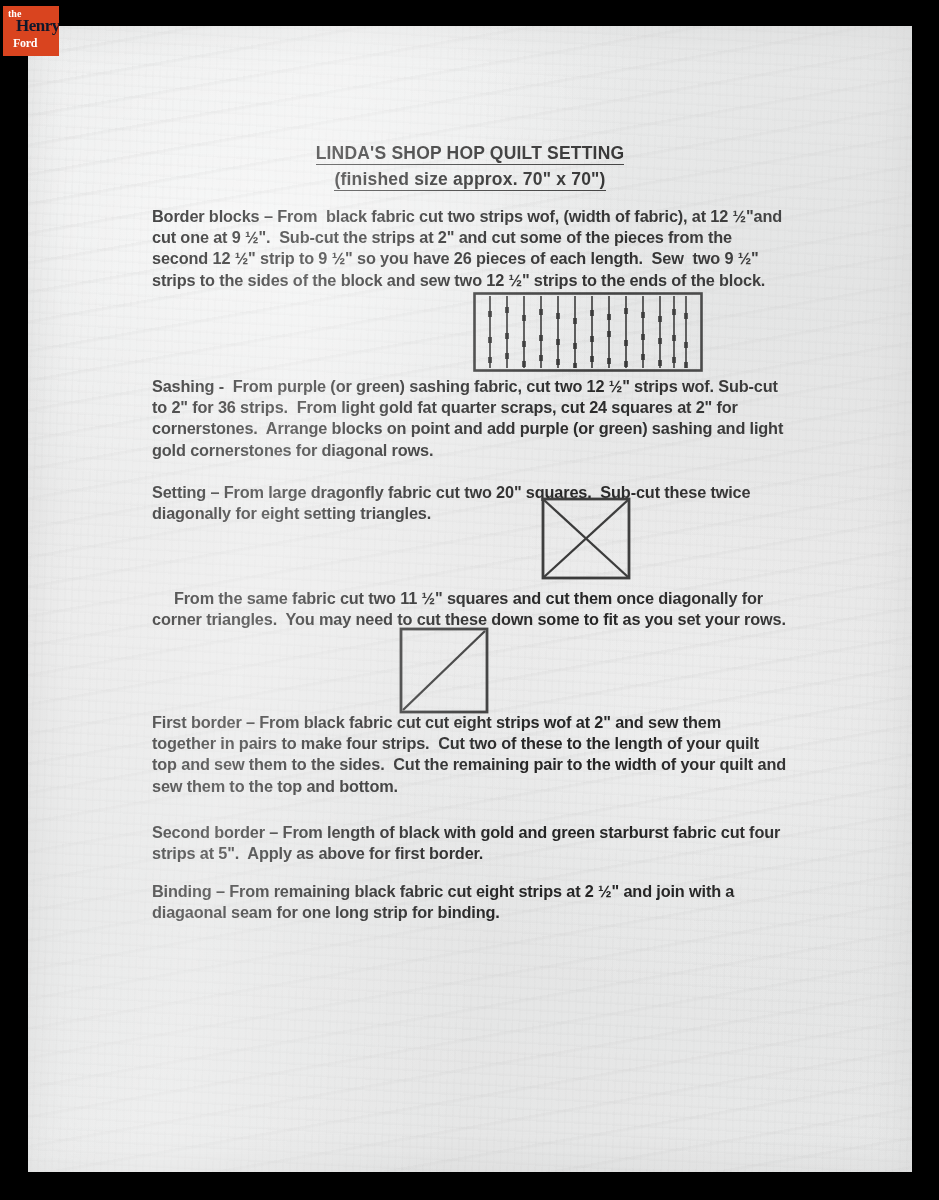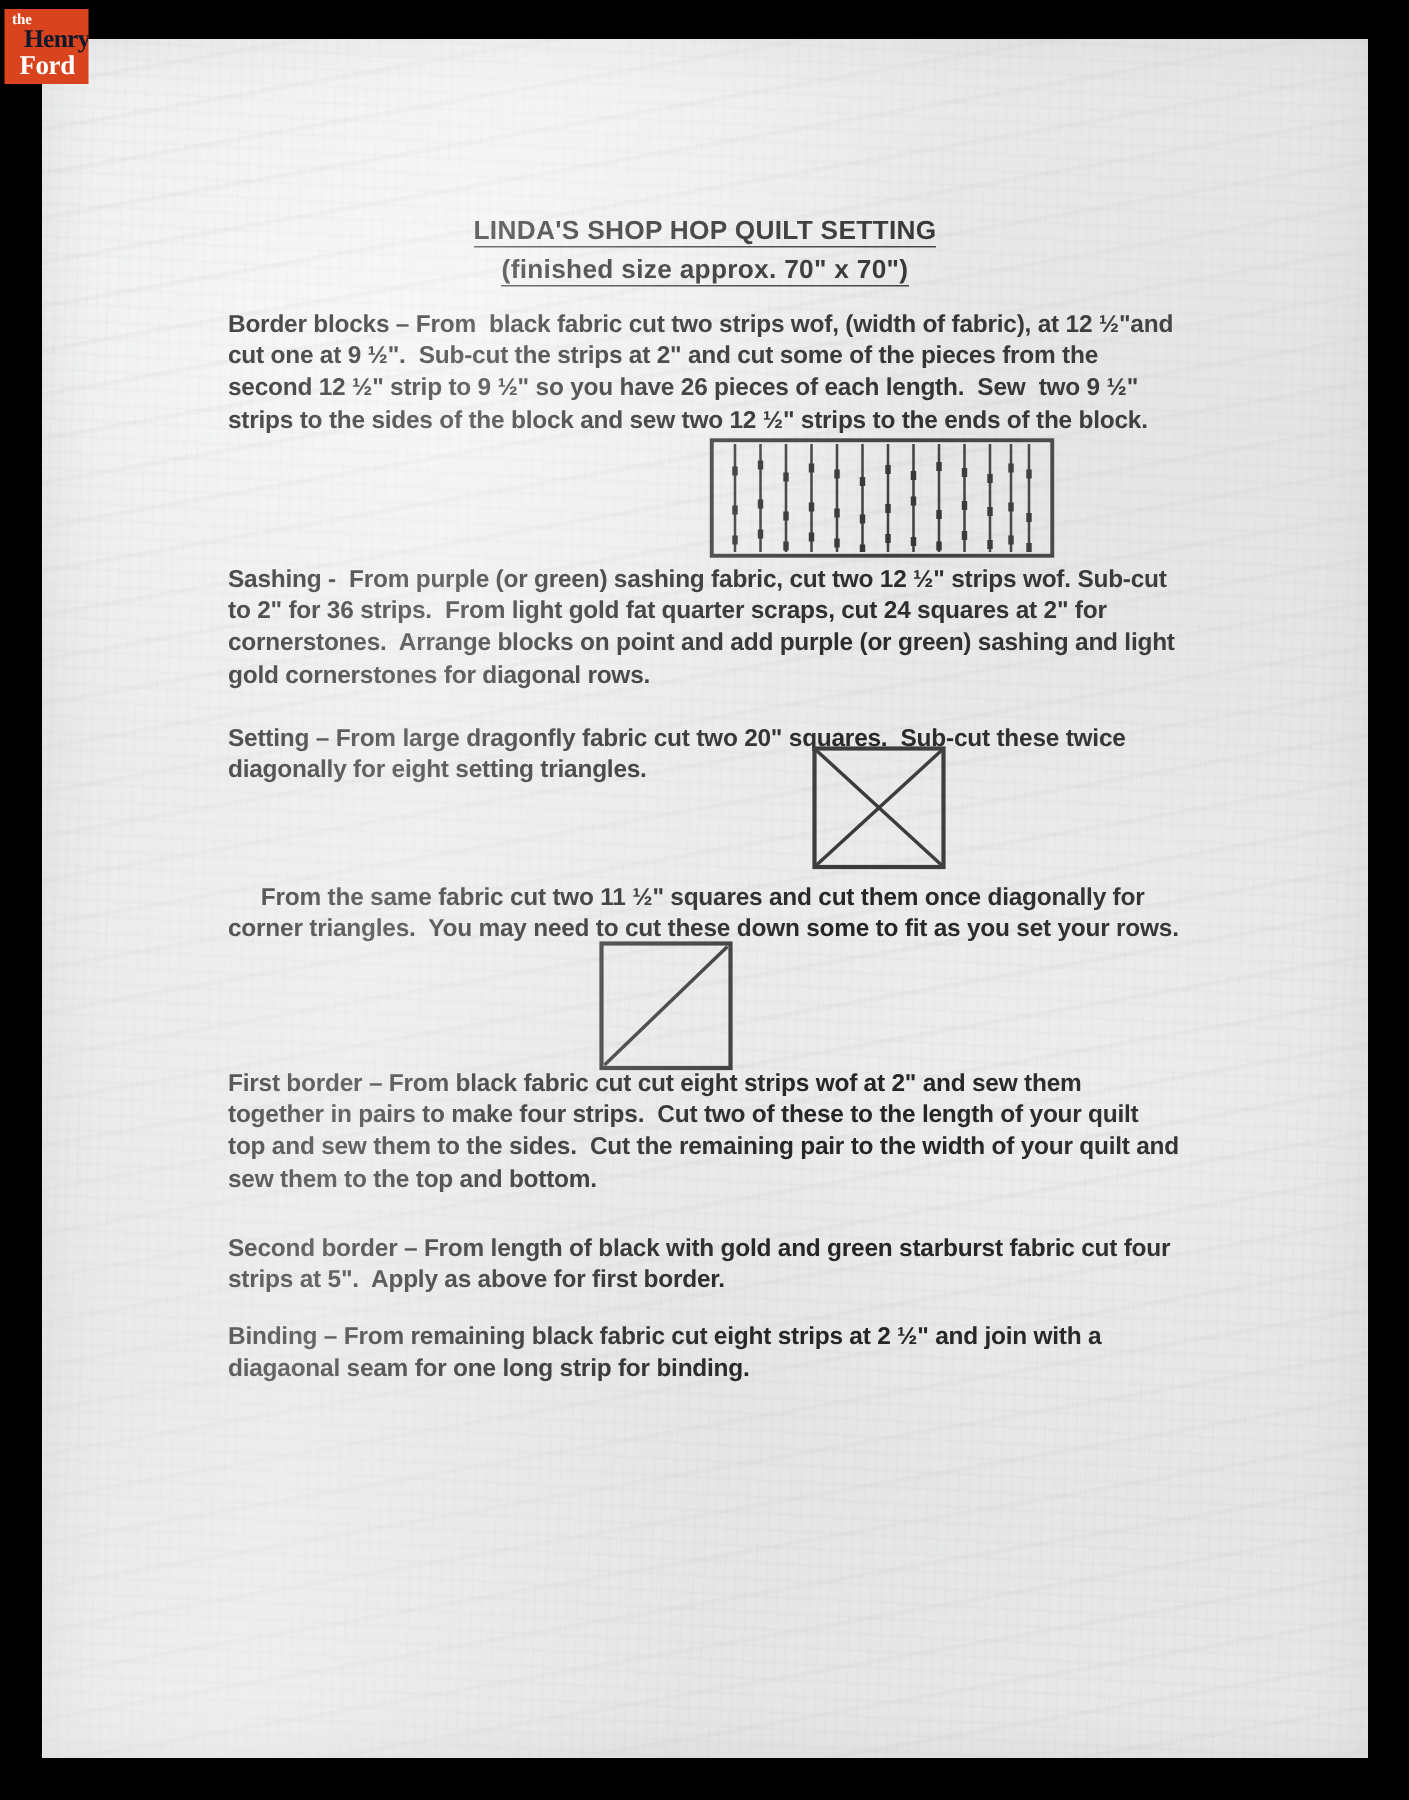--- a/index.html
+++ b/index.html
@@ -90,21 +90,21 @@
     line-height: 17px;
     letter-spacing: -0.5px;
   }
   #logo .lg-ford {
     position: absolute;
     left: 10px;
     top: 28px;
     color: #ffffff;
     font-family: "Liberation Serif", serif;
     font-weight: bold;
-    font-size: 18px;
+    font-size: 12px;
     line-height: 18px;
     letter-spacing: -0.3px;
   }
 
   
   #doc {
     position: absolute;
     left: 0;
     top: 0;
     width: 884px;

